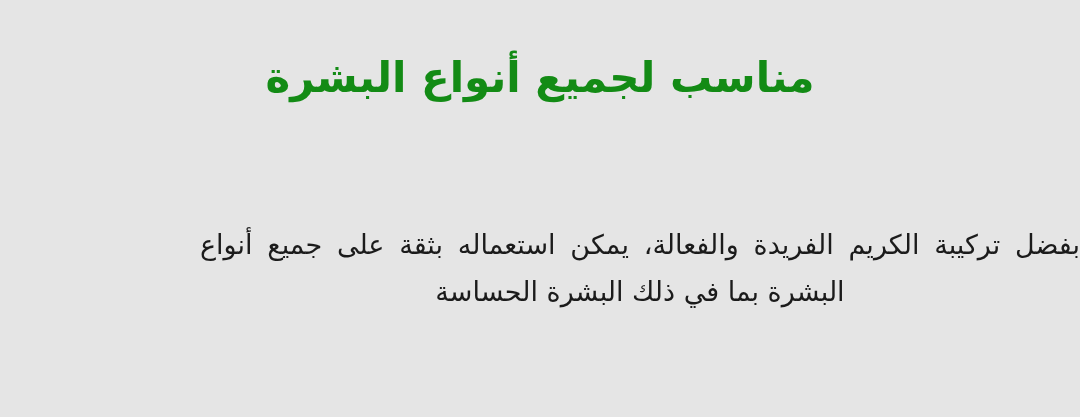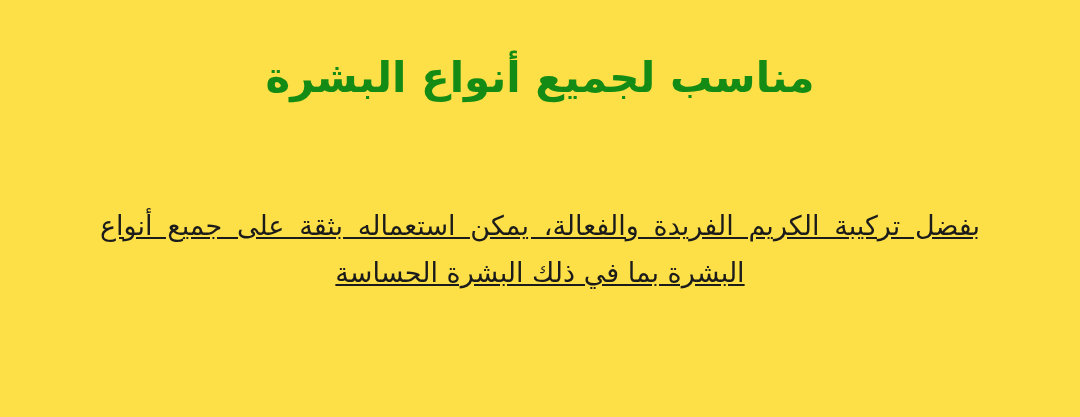--- a/index.html
+++ b/index.html
@@ -12,47 +12,45 @@
     background: #ffffff;
     font-family: "DejaVu Sans", sans-serif;
     overflow: hidden;
   }
   .page {
     width: 1080px;
     height: 417px;
     box-sizing: border-box;
     display: flex;
     flex-direction: column;
-    align-items: center;
-    background: #fde047;
+    background: #e5e5e5;
   }
   .heading {
     margin-top: 52px;
     width: 100%;
     text-align: center;
     font-size: 42px;
     font-weight: bold;
     color: #138b15;
     line-height: 1.25;
     direction: rtl;
     unicode-bidi: isolate;
     letter-spacing: 0px;
   }
   .body-copy {
-    margin-top: 69px;
+    margin-top: 88px;
     width: 880px;
     text-align: justify;
     text-align-last: center;
     font-size: 27px;
     font-weight: 500;
     color: #1b1b1b;
     line-height: 1.75;
     direction: rtl;
     unicode-bidi: isolate;
-    text-decoration: underline;
   }
 </style>
 </head>
 <body>
 
 <div class="page">
   <h1 class="heading">مناسب لجميع أنواع البشرة</h1>
   <p class="body-copy">بفضل تركيبة الكريم الفريدة والفعالة، يمكن استعماله بثقة على جميع أنواع البشرة بما في ذلك البشرة الحساسة</p>
 </div>
 

